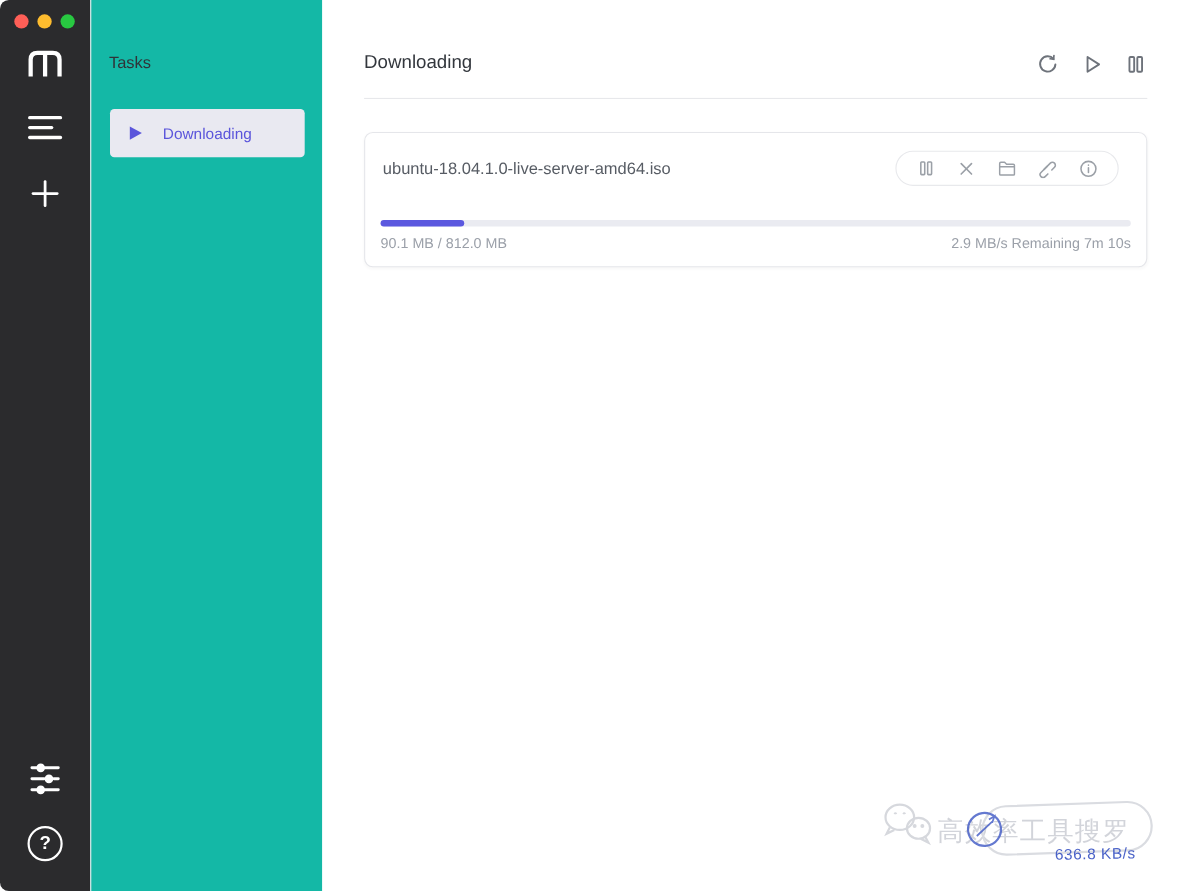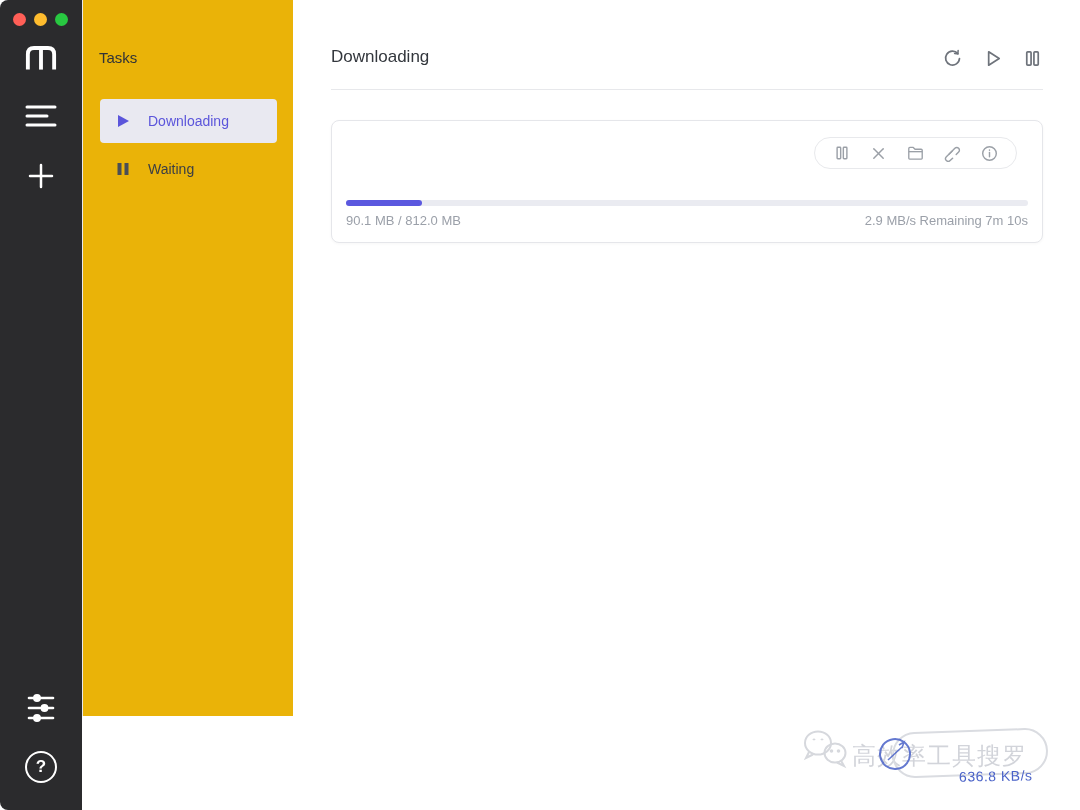--- a/index.html
+++ b/index.html
@@ -16,22 +16,22 @@
   .rail-btn { position:absolute; background:none; border:none; cursor:pointer; padding:0; line-height:0; }
   .logo { left:24px; top:44px; }
   .menu-btn { left:25px; top:103px; }
   .add-btn { left:27px; top:162px; }
   .pref-btn { left:26px; top:692px; }
   .help-btn { left:25px; top:751px; }
   .help-circle { display:flex; width:32px; height:32px; border:2px solid #fff; border-radius:50%;
     color:#fff; font-size:17px; font-weight:700; align-items:center; justify-content:center; }
 
   
-  .tasks-panel { position:absolute; left:82px; top:0; width:211px; height:716px;
-    background:#eab308; border-left:1px solid #E9E9EB; }
+  .tasks-panel { position:absolute; left:82px; top:0; width:211px; height:810px;
+    background:#14b8a6; border-left:1px solid #E9E9EB; }
   .tasks-title { position:absolute; left:16px; top:49px; font-size:15px; font-weight:500; color:#303338; }
   .task-nav { position:absolute; left:17px; top:99px; width:177px; }
   .nav-item { display:flex; align-items:center; height:44px; margin-bottom:4px;
     border-radius:4px; cursor:pointer; padding-left:16px; }
   .nav-item.active { background:#E9E9F1; }
   .nav-item .nav-icon { width:14px; height:14px; margin-right:18px; display:inline-block; line-height:0; }
   .nav-item .nav-label { font-size:14px; color:#3A3E45; }
   .nav-item.active .nav-label { color:#5B55DB; }
 
   
@@ -125,29 +125,20 @@
 
       <div class="nav-item active">
         <span class="nav-icon">
           <svg width="14" height="14" viewBox="0 0 14 14">
               <polygon points="2,1 13,7 2,13" fill="#5B55DB"></polygon>
             </svg>
         </span>
         <span class="nav-label">Downloading</span>
       </div>
 
-      <div class="nav-item">
-        <span class="nav-icon">
-          <svg width="14" height="14" viewBox="0 0 14 14">
-              <rect x="1.5" y="1" width="4" height="12" fill="#4A4E55"></rect>
-              <rect x="8.5" y="1" width="4" height="12" fill="#4A4E55"></rect>
-            </svg>
-        </span>
-        <span class="nav-label">Waiting</span>
-      </div>
 
     </nav>
   </aside>
 
   <main class="main">
     <h1 class="main-title">Downloading</h1>
 
     <div class="header-actions">
       <button class="icon-btn">
         <svg width="21" height="21" viewBox="0 0 22 22" fill="none" stroke="#6E737B" stroke-width="1.8" stroke-linecap="round">
@@ -164,20 +155,21 @@
         <svg width="21" height="21" viewBox="0 0 22 22" fill="none" stroke="#6E737B" stroke-width="1.8">
           <rect x="5" y="4" width="4.5" height="14" rx="1"></rect>
           <rect x="12.5" y="4" width="4.5" height="14" rx="1"></rect>
         </svg>
       </button>
     </div>
 
     <div class="divider"></div>
 
     <section class="task-card">
+      <div class="filename">ubuntu-18.04.1.0-live-server-amd64.iso</div>
 
       <div class="action-pill">
         <button class="icon-btn">
           <svg width="16" height="16" viewBox="0 0 18 18" fill="none" stroke="#9BA0A7" stroke-width="1.6">
             <rect x="3.5" y="2.5" width="4" height="13" rx="0.8"></rect>
             <rect x="10.5" y="2.5" width="4" height="13" rx="0.8"></rect>
           </svg>
         </button>
         <button class="icon-btn">
           <svg width="15" height="15" viewBox="0 0 16 16" stroke="#9BA0A7" stroke-width="1.6" stroke-linecap="round">

